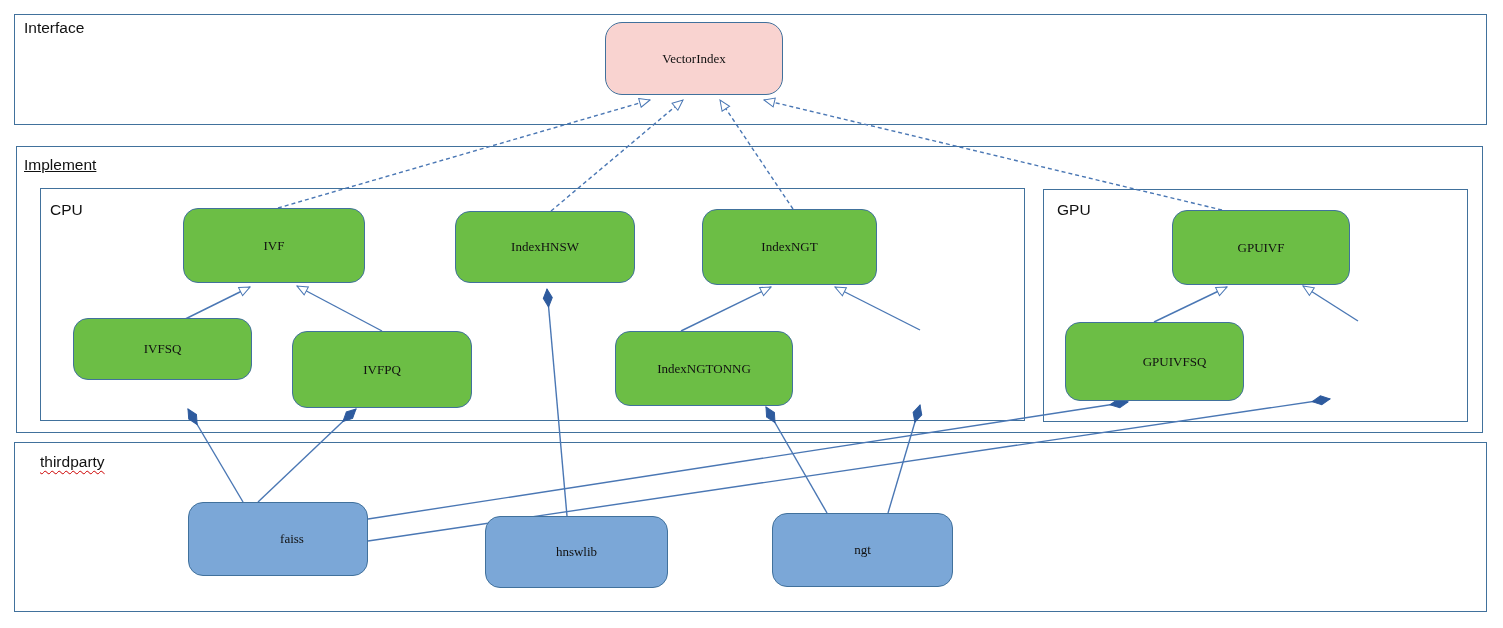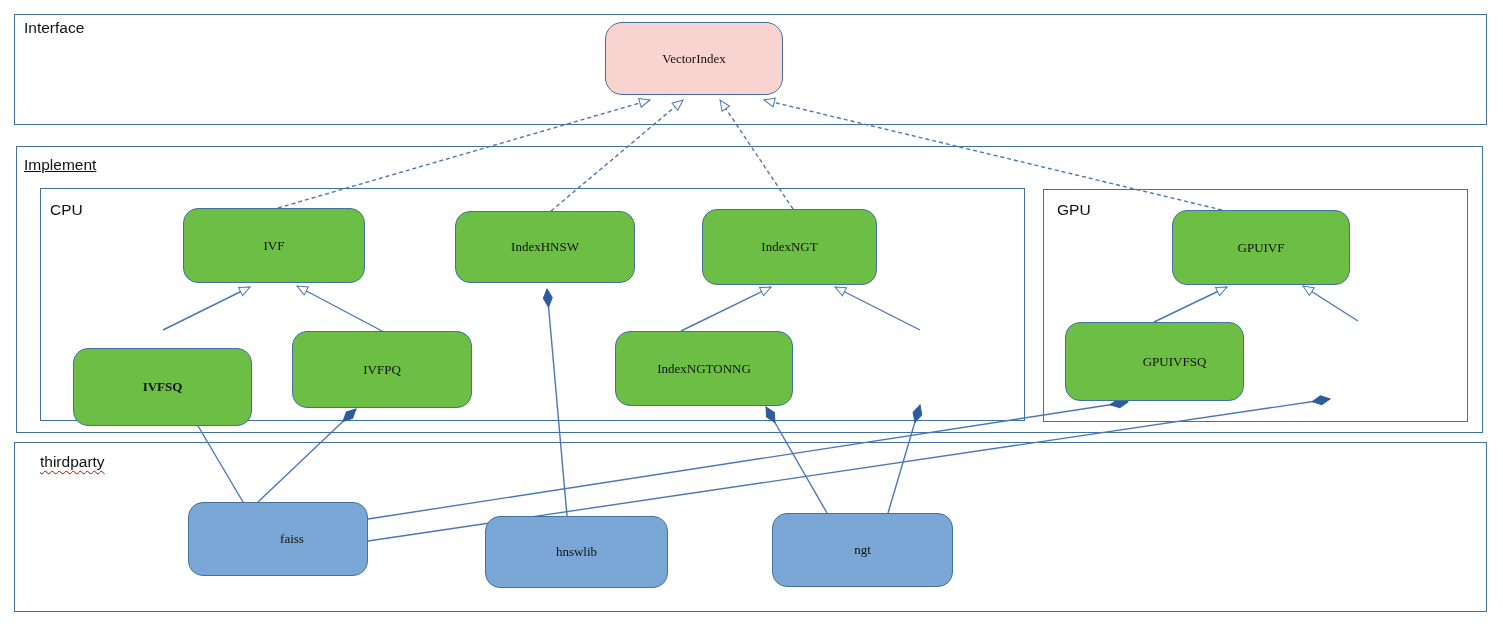--- a/index.html
+++ b/index.html
@@ -95,21 +95,21 @@
   <div class="node cls" style="left:455px;top:211px;width:180px;height:72px;">
     <span>IndexHNSW</span>
   </div>
   <div class="node cls" style="left:702px;top:209px;width:175px;height:76px;">
     <span>IndexNGT</span>
   </div>
   <div class="node cls" style="left:1172px;top:210px;width:178px;height:75px;">
     <span>GPUIVF</span>
   </div>
 
-  <div class="node cls" style="left:73px;top:348px;width:179px;height:78px;font-weight:bold;">
+  <div class="node cls" style="left:73px;top:318px;width:179px;height:62px;">
     <span>IVFSQ</span>
   </div>
   <div class="node cls" style="left:292px;top:331px;width:180px;height:77px;">
     <span>IVFPQ</span>
   </div>
   <div class="node cls" style="left:615px;top:331px;width:178px;height:75px;">
     <span>IndexNGTONNG</span>
   </div>
   <div class="node cls" style="left:1065px;top:322px;width:179px;height:79px;padding-left:40px;">
     <span>GPUIVFSQ</span>

